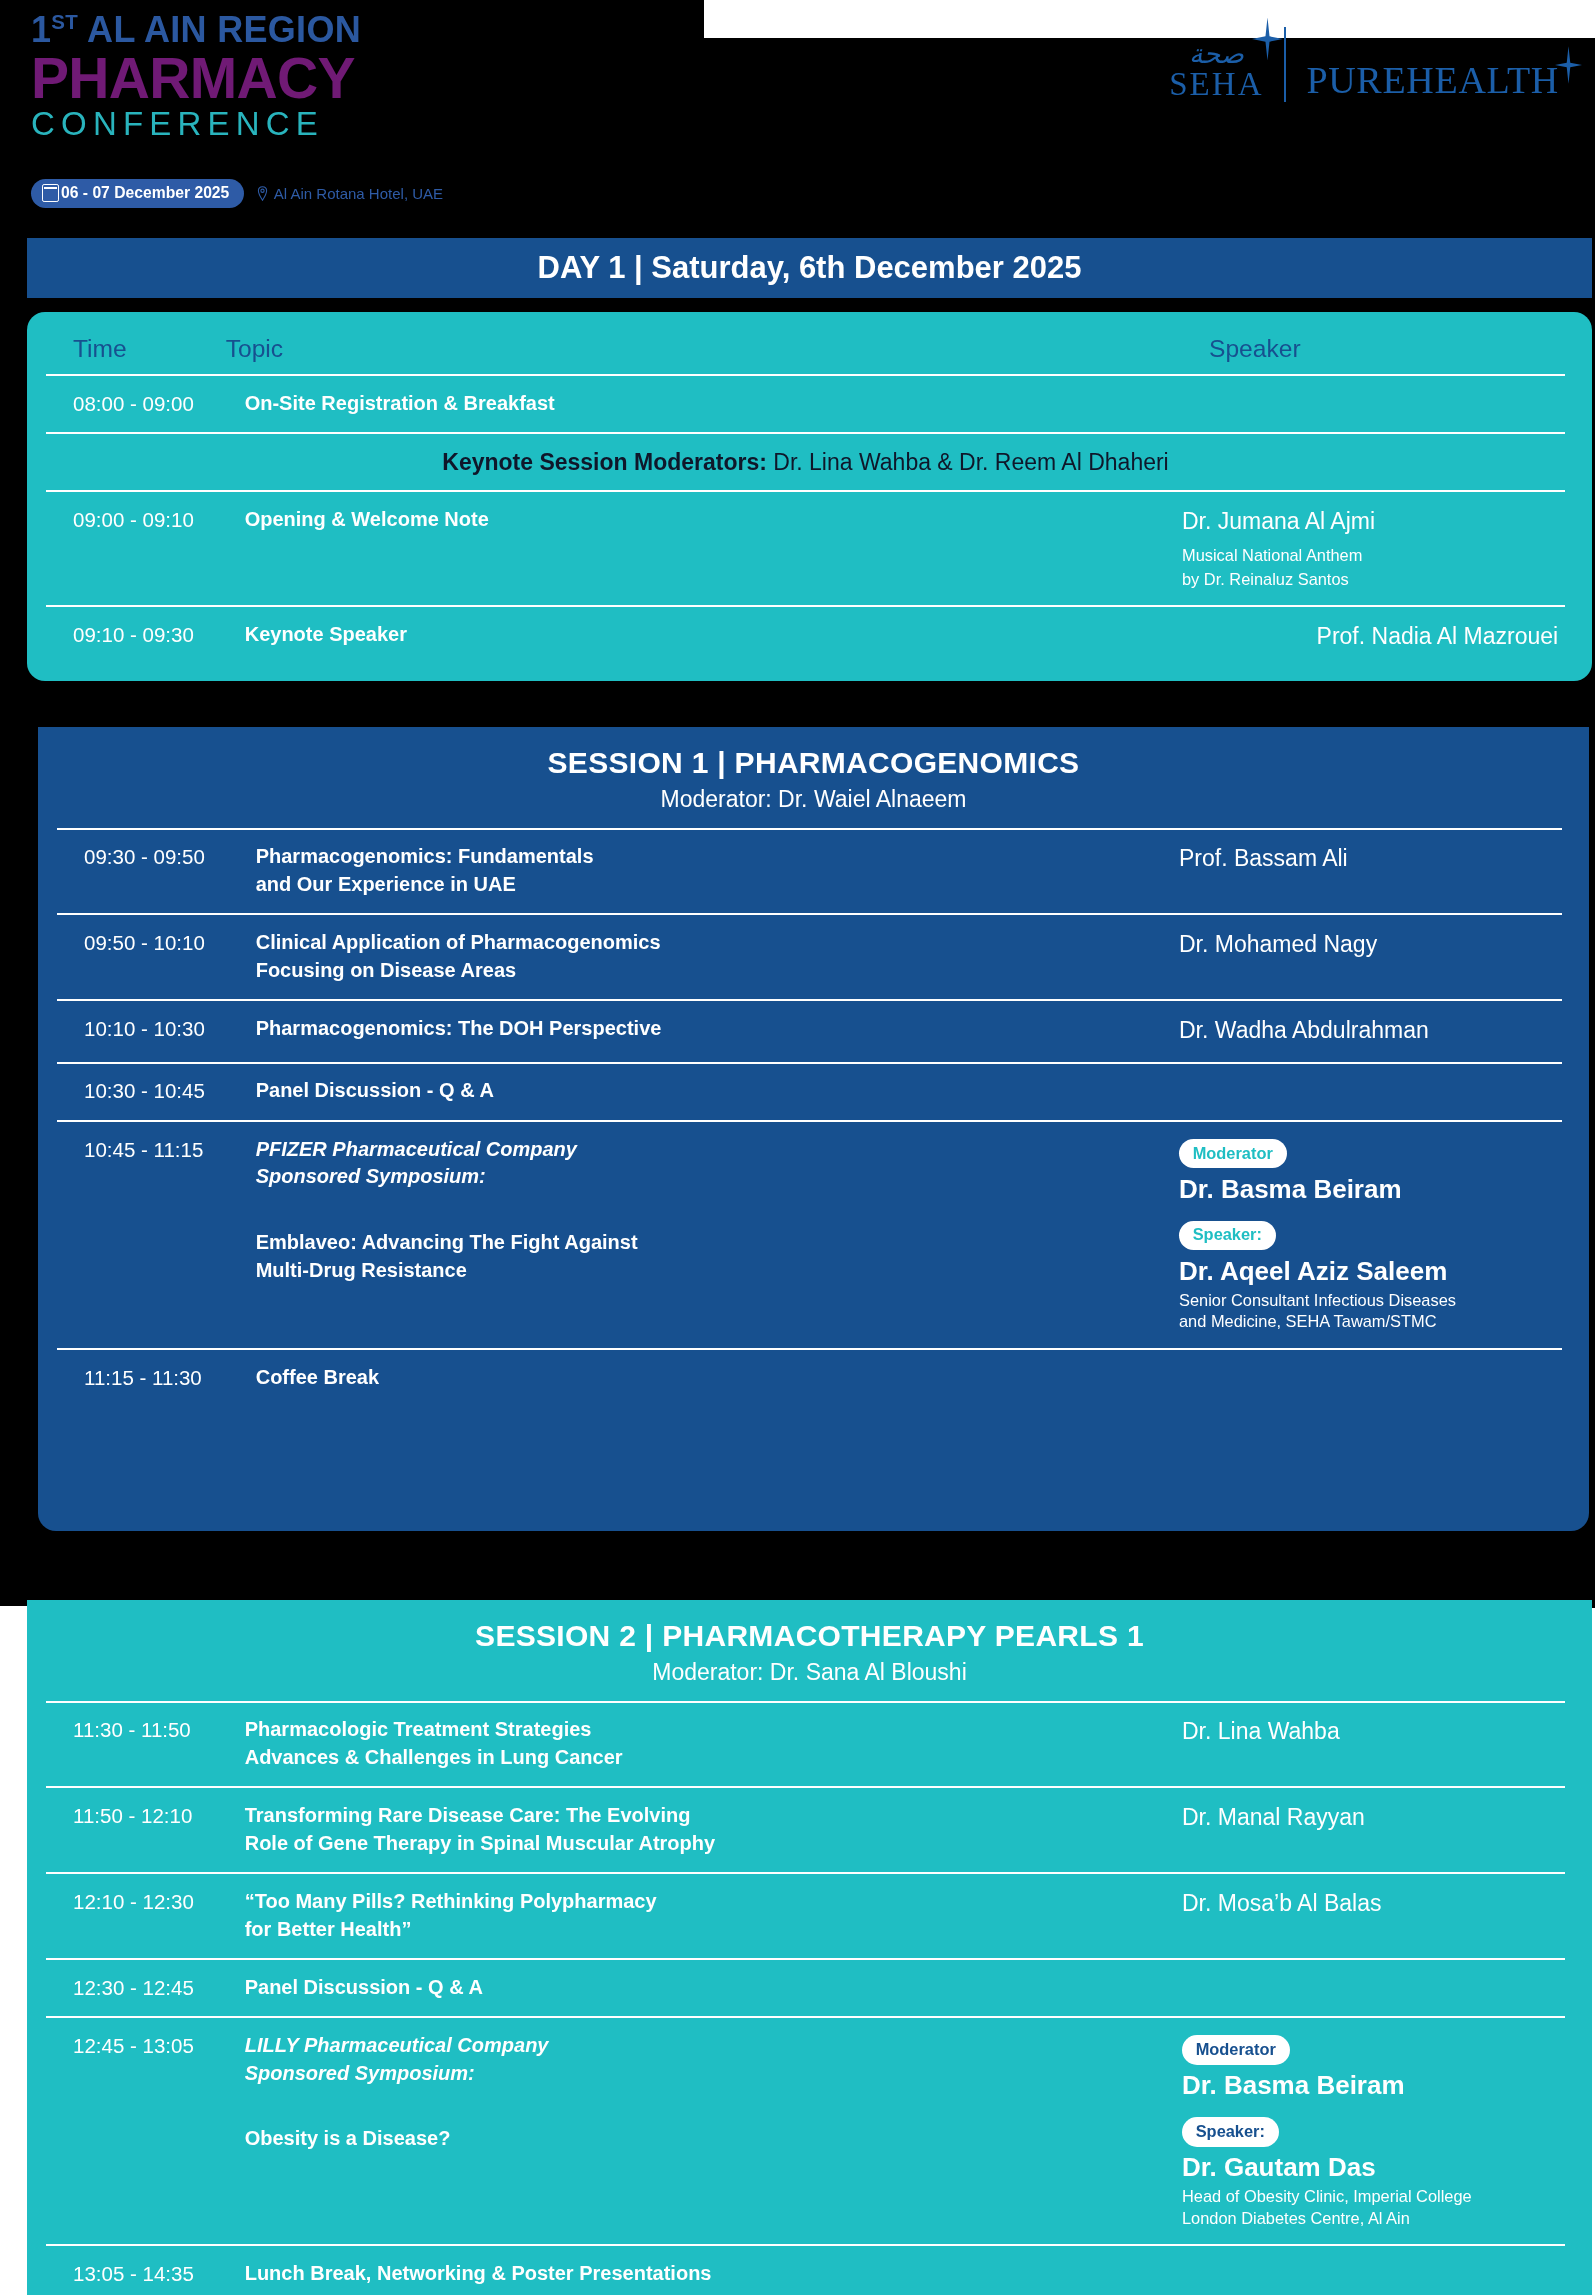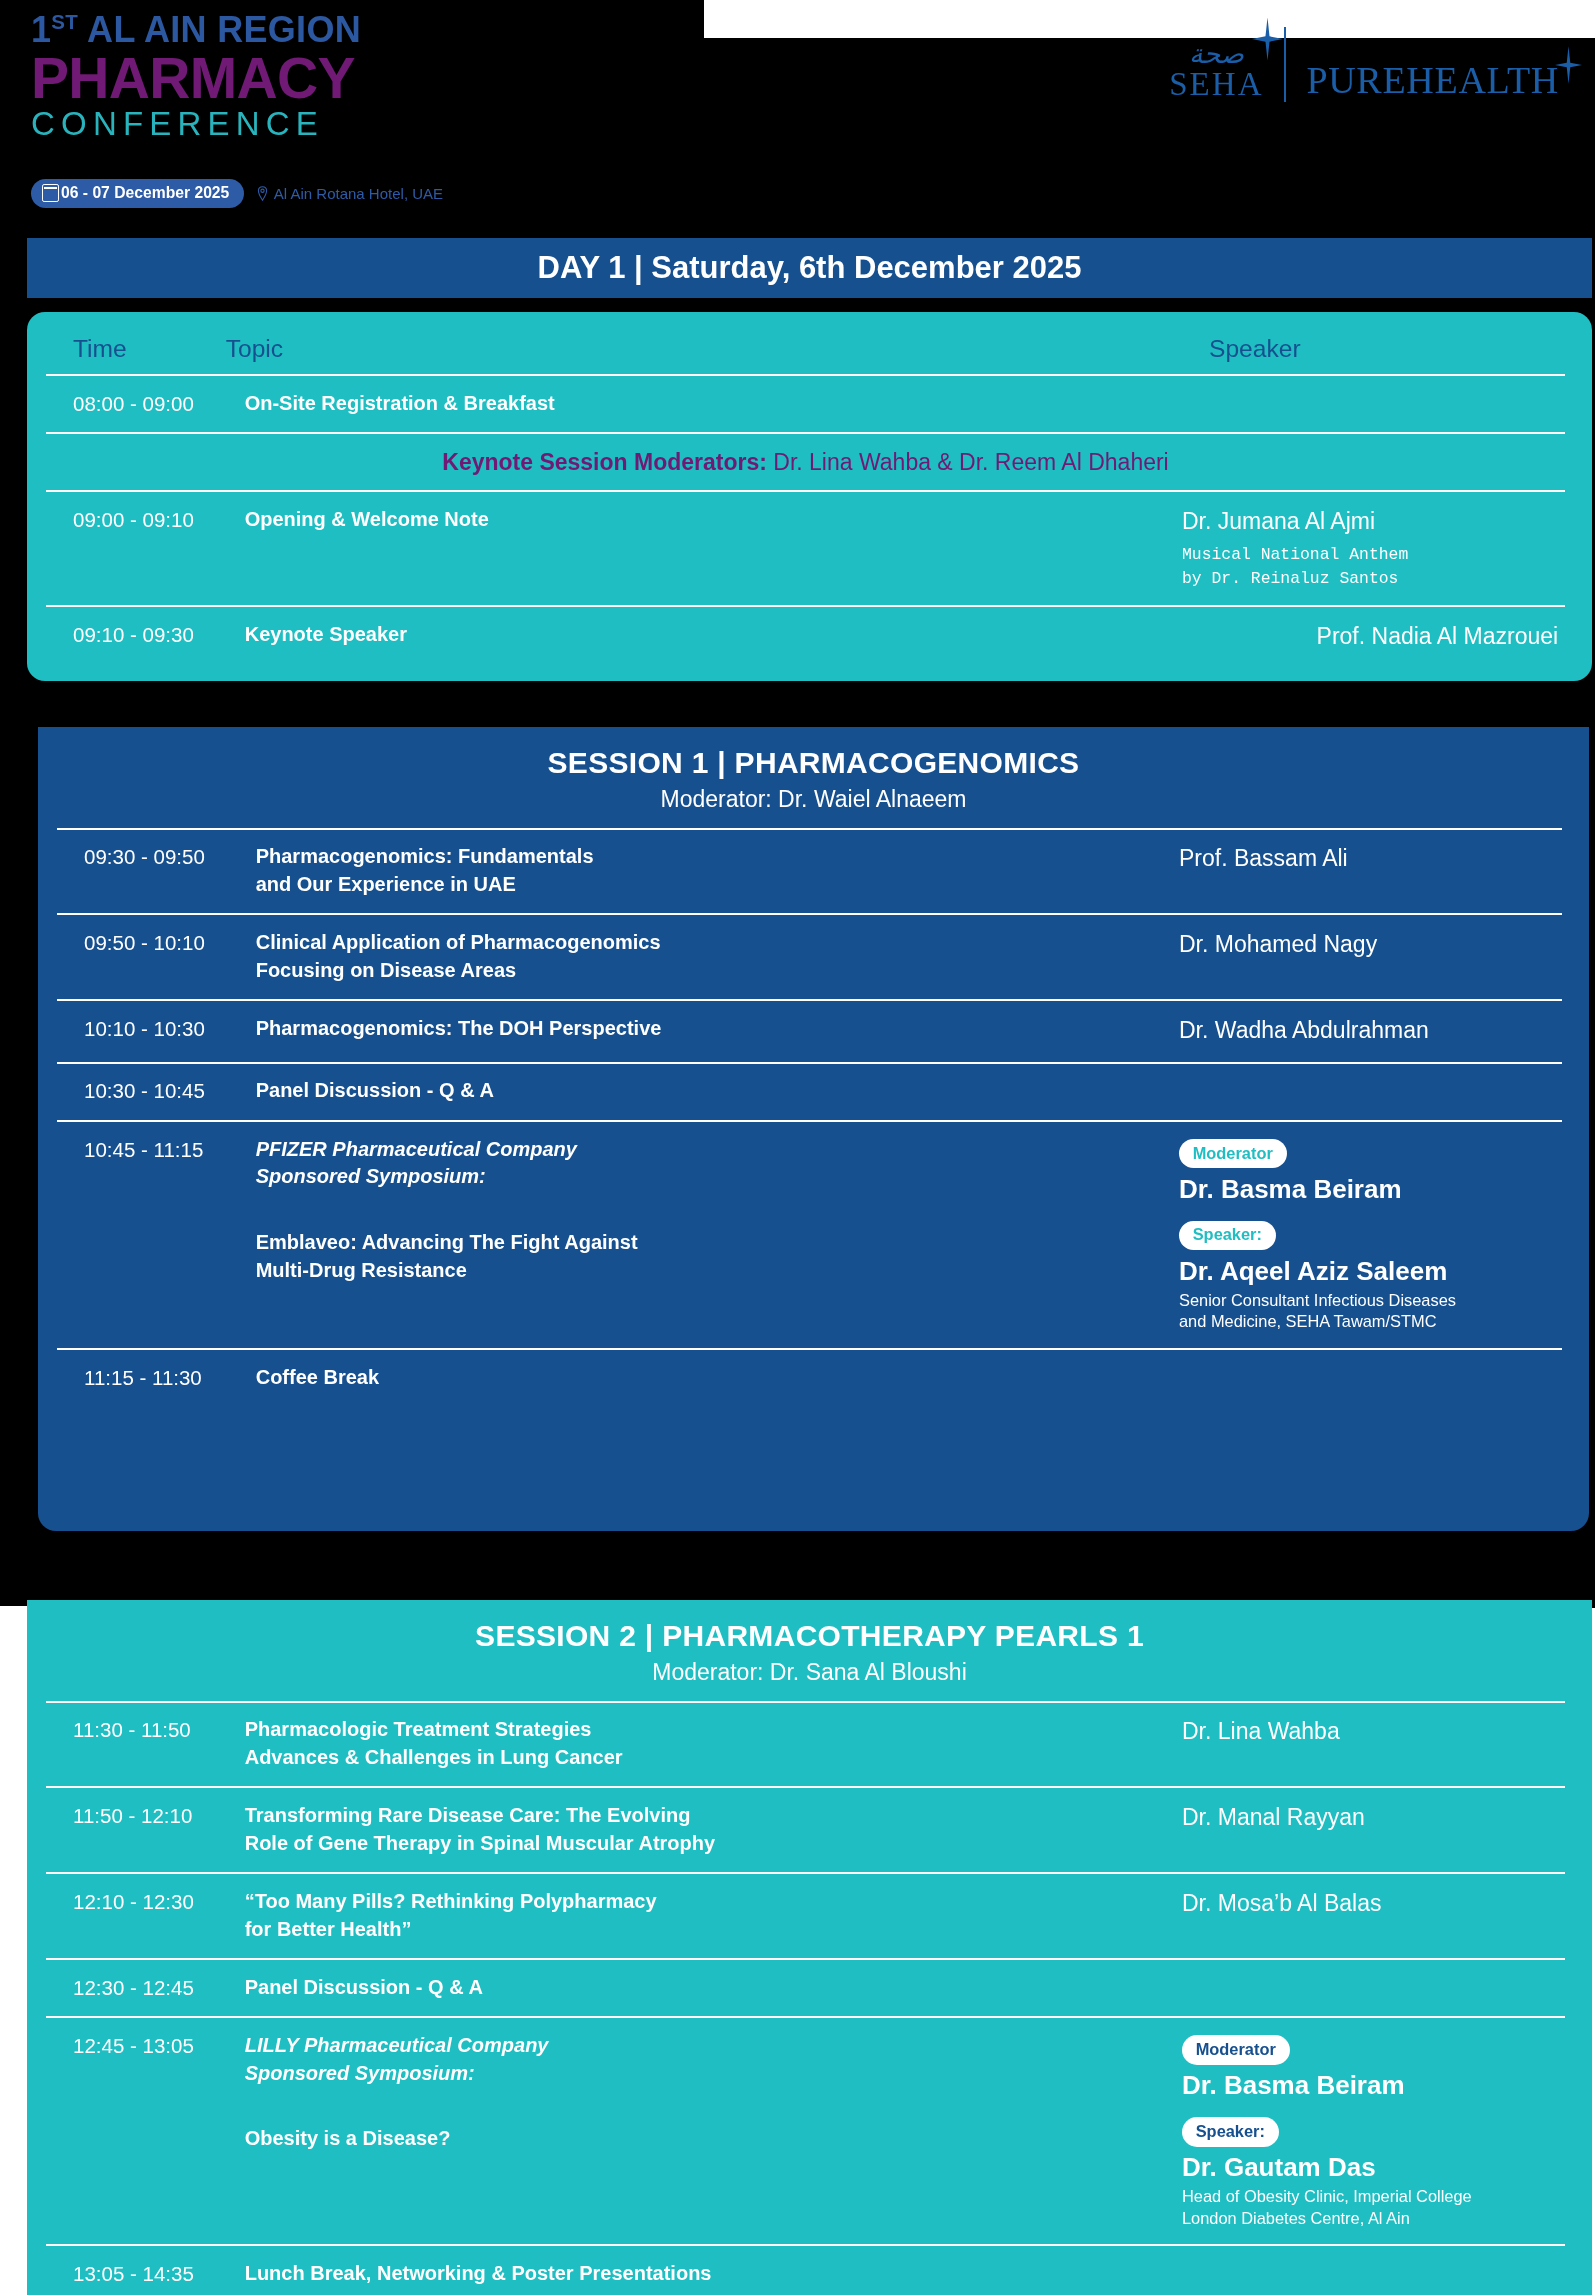--- a/index.html
+++ b/index.html
@@ -86,27 +86,27 @@
   .sess-title{text-align:center;color:#fff;padding-top:19px;}
   .sess-title .t1{font-size:30px;font-weight:bold;letter-spacing:0.3px;}
   .sess-title .t2{font-size:23px;margin-top:5.5px;}
 
   
   .rows{padding:0 27px 0 19px;}
   .row{display:flex;padding:13.7px 0 15px 0;border-top:2.7px solid #ffffff;}
   .cell-time{width:185px;padding-left:27px;box-sizing:border-box;font-size:20.5px;color:#fff;line-height:1.35;}
   .cell-topic{flex:1;padding-left:13.7px;font-size:20px;font-weight:bold;color:#fff;line-height:1.38;}
   .cell-spk{width:383px;font-size:23px;color:#fff;line-height:1.38;}
-  .sub{font-size:16.4px;font-weight:normal;line-height:1.35;margin-top:6.8px;font-family:Liberation Mono, monospace;}
+  .sub{font-size:16.4px;font-weight:normal;line-height:1.35;margin-top:6.8px;}
   .ital{font-style:italic;}
   .gap{height:38px;}
 
   
   .modline{
-    border-top:2.7px solid #fff;padding:15px 0 13.7px 0;text-align:center;color:#701a75;font-size:23px;
+    border-top:2.7px solid #fff;padding:15px 0 13.7px 0;text-align:center;color:#0f172a;font-size:23px;
   }
   .modline b{font-weight:bold;}
 
   
   .pill{
     display:inline-block;background:#fff;border-radius:16.4px;
     padding:2.7px 13.7px 4.1px 13.7px;font-size:16.4px;font-weight:bold;margin-bottom:5.5px;
   }
   .pill.teal-txt{color:#1fbec3;}
   .pill.blue-txt{color:#17508f;}

